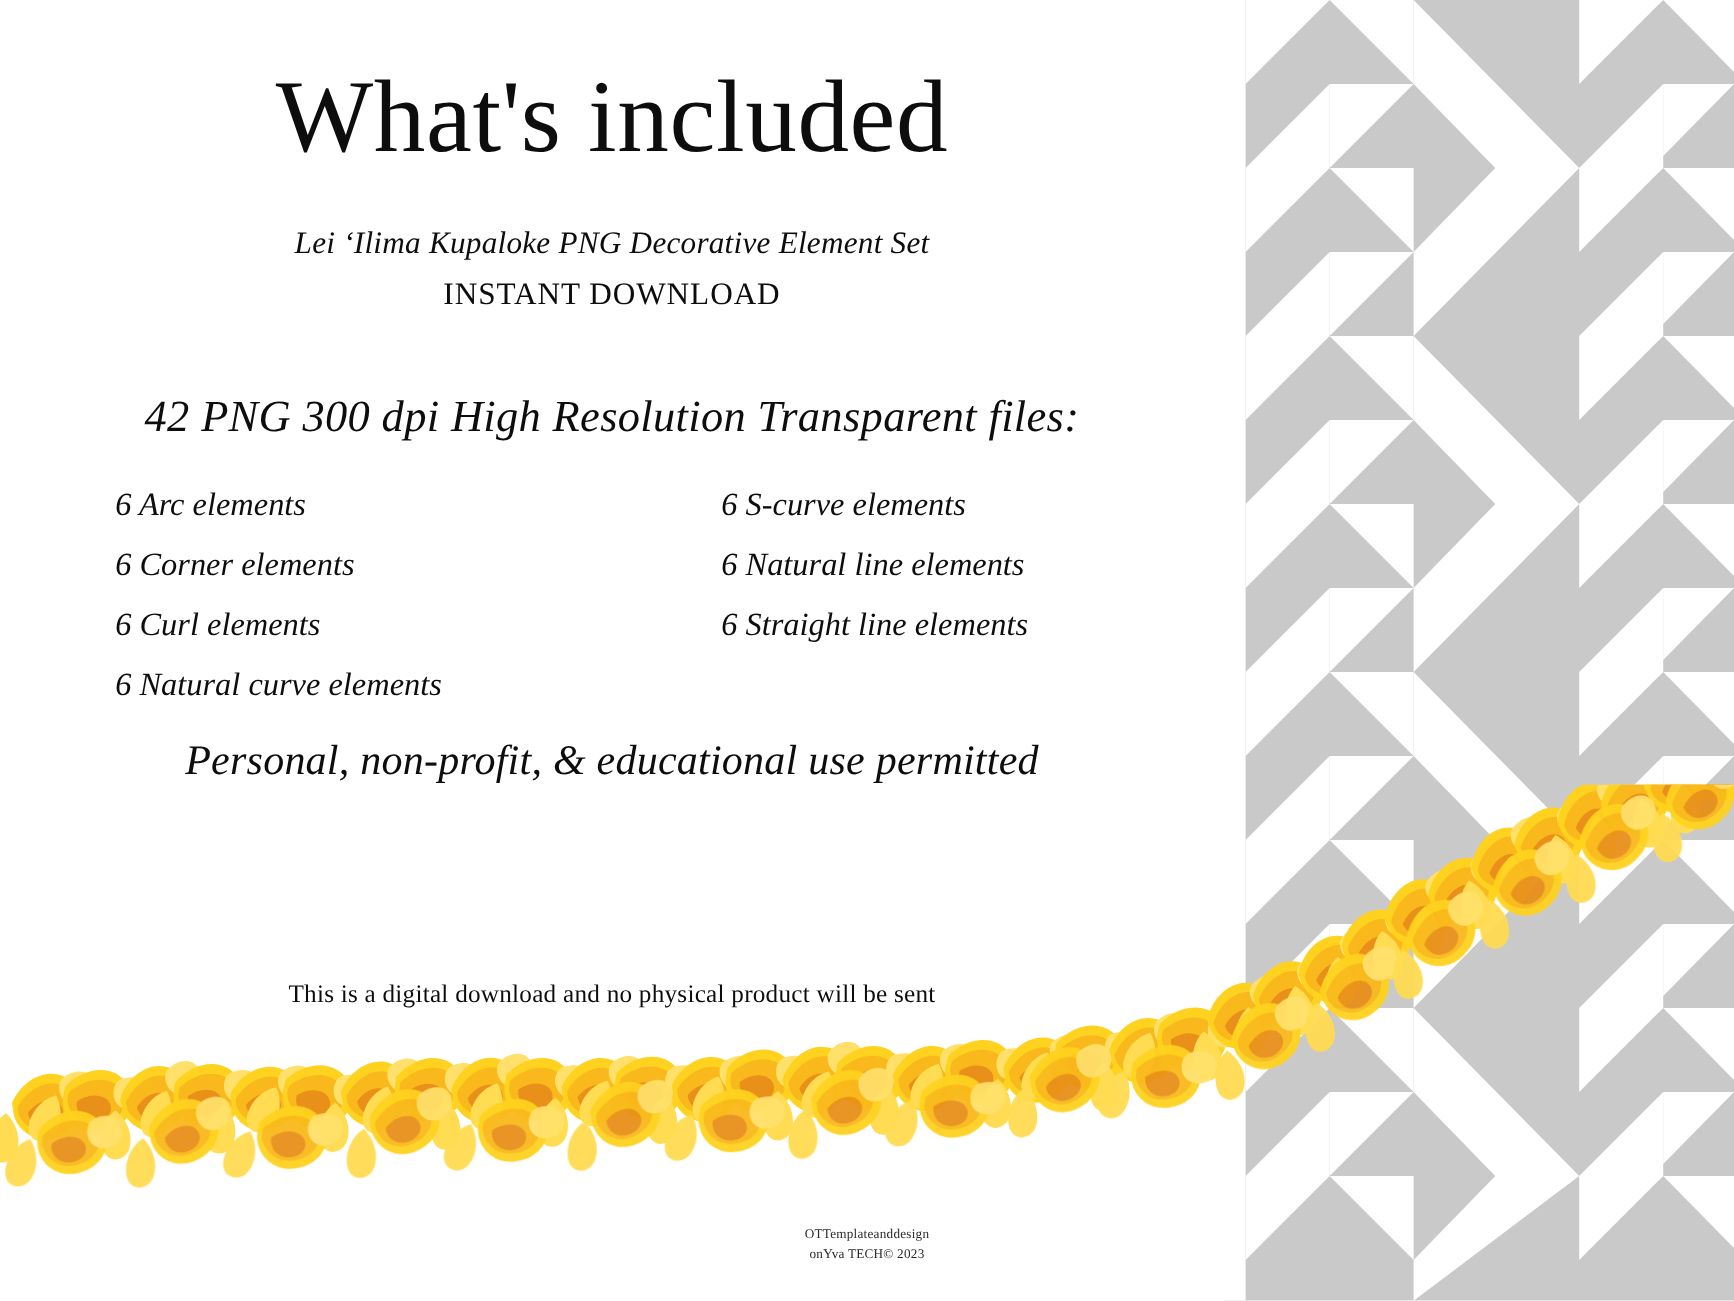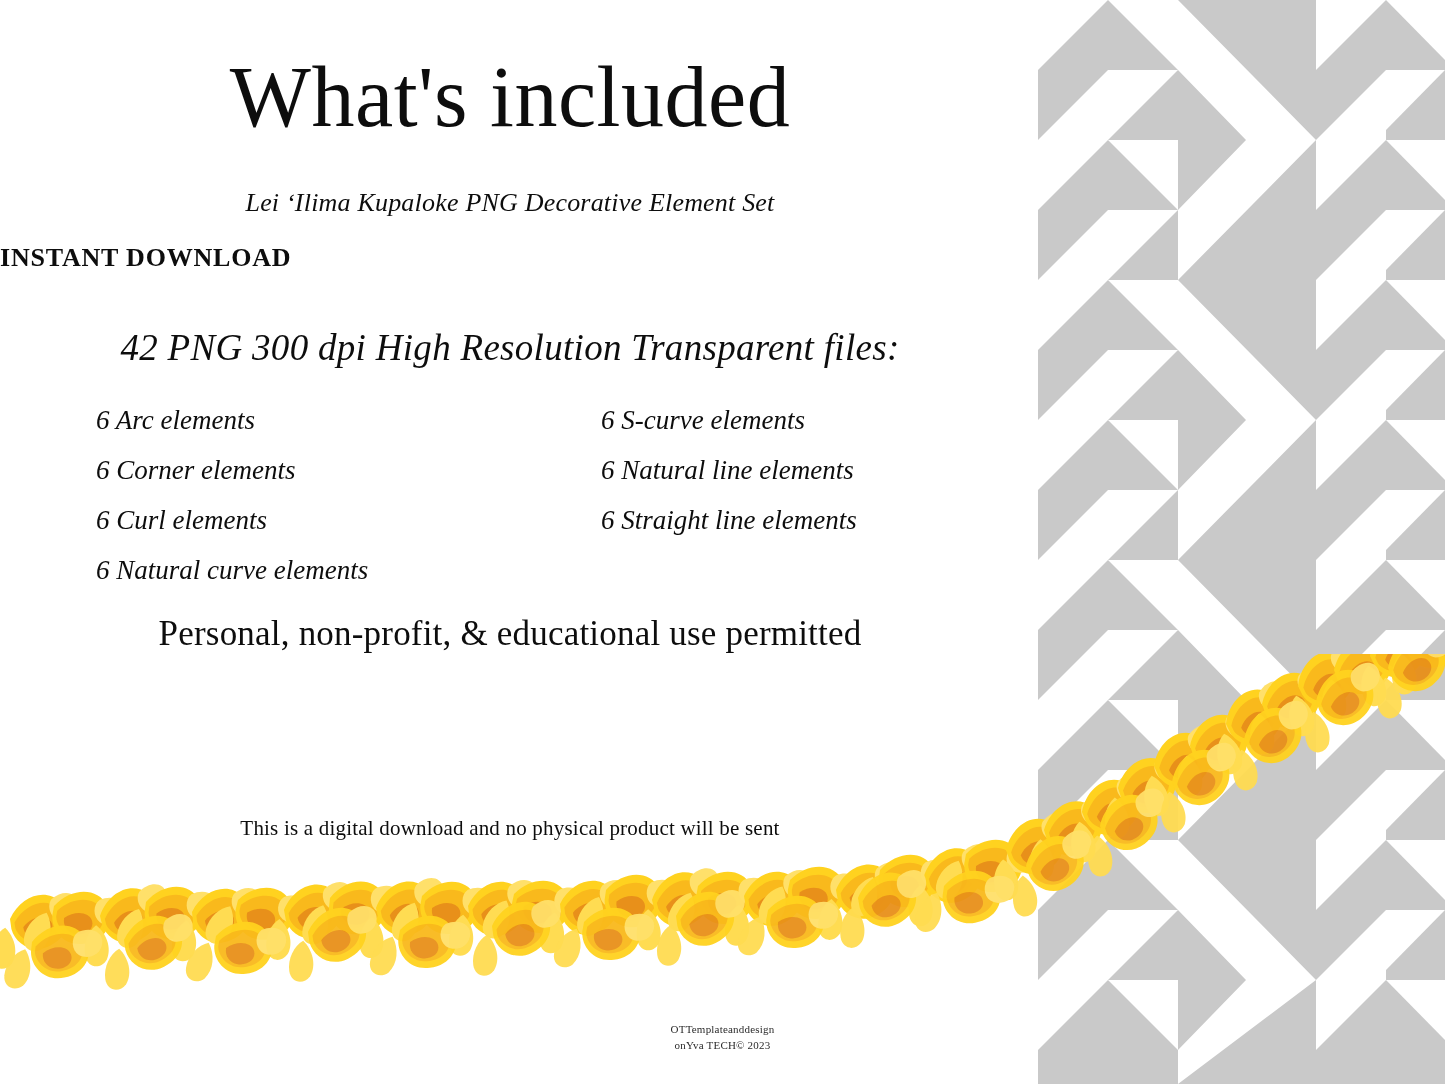--- a/index.html
+++ b/index.html
@@ -67,25 +67,25 @@
     top: 188px;
     width: 1020px;
     text-align: center;
     font-size: 26px;
     font-style: italic;
     letter-spacing: 0.2px;
   }
   #subtitle-2 {
     position: absolute;
     left: 0;
-    top: 243px;
-    width: 1020px;
+    top: 230px;
+    width: 1020px;
+    text-align: center;
     font-size: 26px;
     letter-spacing: 0.8px;
-    font-weight: bold;
   }
 
   #files-heading {
     position: absolute;
     left: 0;
     top: 326px;
     width: 1020px;
     text-align: center;
     font-size: 37px;
     font-style: italic;
@@ -116,20 +116,21 @@
 
   #permission {
     position: absolute;
     left: 0;
     top: 608px;
     width: 1020px;
     text-align: center;
   }
   .permission-line {
     font-size: 35px;
+    font-style: italic;
     line-height: 1.5;
     letter-spacing: 0.2px;
   }
 
   #note {
     position: absolute;
     left: 0;
     top: 816px;
     width: 1020px;
     text-align: center;

